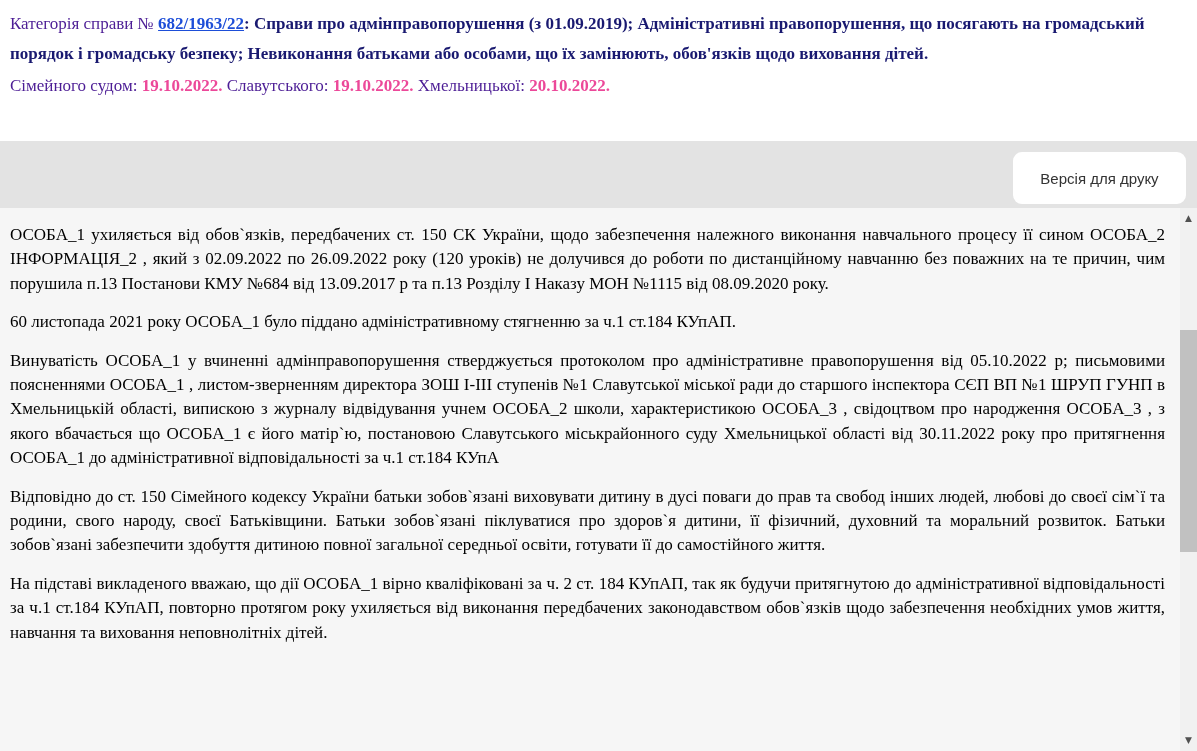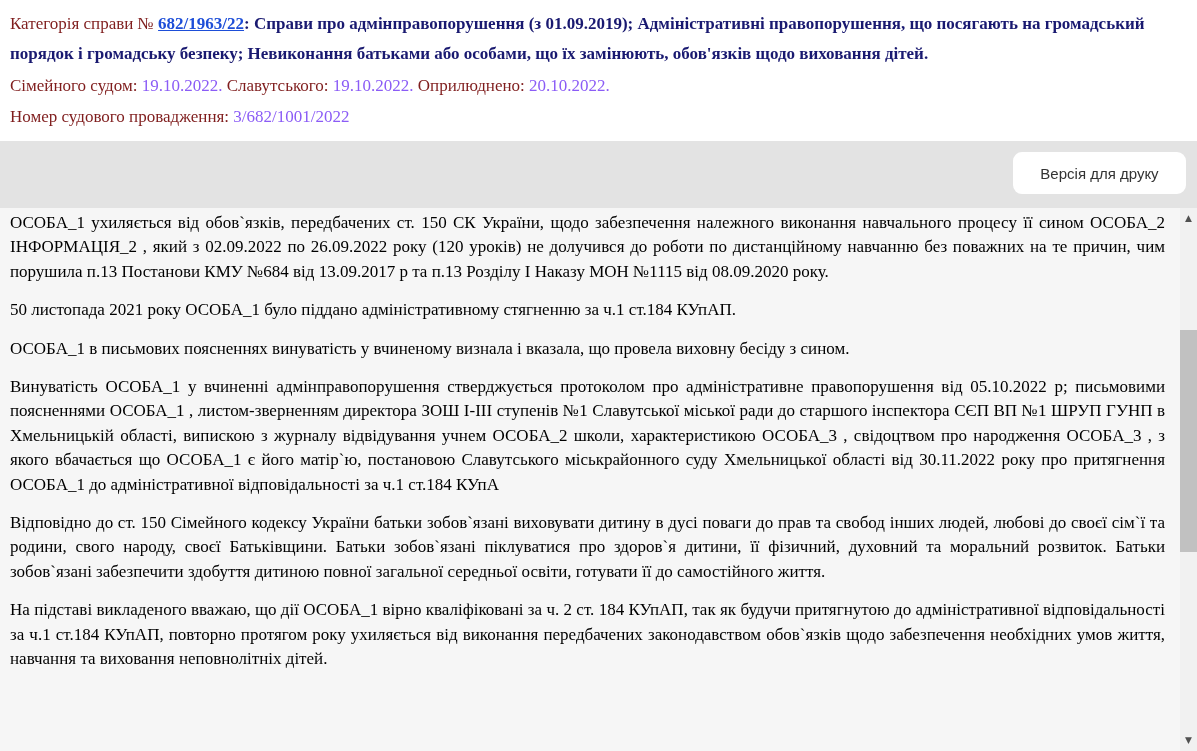--- a/index.html
+++ b/index.html
@@ -22,37 +22,37 @@
   .case-link {
     color: #1d4ed8;
     font-weight: bold;
     text-decoration: underline;
     cursor: pointer;
   }
   .cat-colon, .cat-text {
     color: #191970;
     font-weight: bold;
   }
-  .meta-label { color: #7f1d1d; }
-  .meta-value { font-weight: normal; color: #8b5cf6; }
+  .meta-label { color: #4c1d95; }
+  .meta-value { font-weight: bold; color: #ec4899; }
   .dates-line { margin-top: 2px; }
   .proceeding-line { margin-top: 1px; }
   
   .toolbar {
     position: absolute;
     left: 0; right: 0;
     top: 141px;
     height: 67px;
     background: #e3e3e3;
   }
   .print-btn {
     position: absolute;
     right: 11px;
     top: 11px;
-    height: 42px;
+    height: 52px;
     min-width: 173px;
     background: #ffffff;
     border: none;
     border-radius: 9px;
     font-family: "Liberation Sans", sans-serif;
     font-size: 15px;
     color: #333333;
     cursor: pointer;
     padding: 0 22px;
   }
@@ -67,21 +67,21 @@
   .doc-text {
     position: absolute;
     left: 10px;
     right: 32px;
     top: 0;
     bottom: 0;
     padding-top: 3px;
     overflow: hidden;
   }
   .doc-text p {
-    margin: 0 0 14px 0;
+    margin: 12px 0 14px 0;
     font-size: 17px;
     line-height: 24.4px;
     text-align: justify;
     color: #000000;
   }
   
   .scrollbar {
     position: absolute;
     top: 0;
     right: 0;
@@ -120,38 +120,33 @@
 <div class="header">
   <div class="category-line">
     <span class="meta-label">Категорія справи №</span>
     <a class="case-link">682/1963/22</a><span class="cat-colon">: </span><span class="cat-text">Справи про адмінправопорушення (з 01.09.2019); Адміністративні правопорушення, що посягають на громадський порядок і громадську безпеку; Невиконання батьками або особами, що їх замінюють, обов'язків щодо виховання дітей.</span>
   </div>
   <div class="dates-line">
     <span class="meta-label">Сімейного судом:</span>
     <span class="meta-value">19.10.2022.</span>
     <span class="meta-label">Славутського:</span>
     <span class="meta-value">19.10.2022.</span>
-    <span class="meta-label">Оприлюднено:</span>
+    <span class="meta-label">Хмельницької:</span>
     <span class="meta-value">20.10.2022.</span>
-  </div>
-  <div class="proceeding-line">
-    <span class="meta-label">Номер судового провадження:</span>
-    <span class="meta-value">3/682/1001/2022</span>
   </div>
 </div>
 
 <div class="toolbar">
   <button class="print-btn">Версія для друку</button>
 </div>
 
 <div class="content">
   <div class="doc-text">
     <p>ОСОБА_1 ухиляється від обов`язків, передбачених ст. 150 СК України, щодо забезпечення належного виконання навчального процесу її сином ОСОБА_2 ІНФОРМАЦІЯ_2 , який з 02.09.2022 по 26.09.2022 року (120 уроків) не долучився до роботи по дистанційному навчанню без поважних на те причин, чим порушила п.13 Постанови КМУ №684 від 13.09.2017 р та п.13 Розділу І Наказу МОН №1115 від 08.09.2020 року.</p>
-    <p>50 листопада 2021 року ОСОБА_1 було піддано адміністративному стягненню за ч.1 ст.184 КУпАП.</p>
-    <p>ОСОБА_1 в письмових поясненнях винуватість у вчиненому визнала і вказала, що провела виховну бесіду з сином.</p>
+    <p>60 листопада 2021 року ОСОБА_1 було піддано адміністративному стягненню за ч.1 ст.184 КУпАП.</p>
     <p>Винуватість ОСОБА_1 у вчиненні адмінправопорушення стверджується протоколом про адміністративне правопорушення від 05.10.2022 р; письмовими поясненнями ОСОБА_1 , листом-зверненням директора ЗОШ І-ІІІ ступенів №1 Славутської міської ради до старшого інспектора СЄП ВП №1 ШРУП ГУНП в Хмельницькій області, випискою з журналу відвідування учнем ОСОБА_2 школи, характеристикою ОСОБА_3 , свідоцтвом про народження ОСОБА_3 , з якого вбачається що ОСОБА_1 є його матір`ю, постановою Славутського міськрайонного суду Хмельницької області від 30.11.2022 року про притягнення ОСОБА_1 до адміністративної відповідальності за ч.1 ст.184 КУпА</p>
     <p>Відповідно до ст. 150 Сімейного кодексу України батьки зобов`язані виховувати дитину в дусі поваги до прав та свобод інших людей, любові до своєї сім`ї та родини, свого народу, своєї Батьківщини. Батьки зобов`язані піклуватися про здоров`я дитини, її фізичний, духовний та моральний розвиток. Батьки зобов`язані забезпечити здобуття дитиною повної загальної середньої освіти, готувати її до самостійного життя.</p>
     <p>На підставі викладеного вважаю, що дії ОСОБА_1 вірно кваліфіковані за ч. 2 ст. 184 КУпАП, так як будучи притягнутою до адміністративної відповідальності за ч.1 ст.184 КУпАП, повторно протягом року ухиляється від виконання передбачених законодавством обов`язків щодо забезпечення необхідних умов життя, навчання та виховання неповнолітніх дітей.</p>
   </div>
   <div class="scrollbar">
     <div class="scroll-btn scroll-up">▲</div>
     <div class="scroll-thumb"></div>
     <div class="scroll-btn scroll-down">▼</div>
   </div>
 </div>

